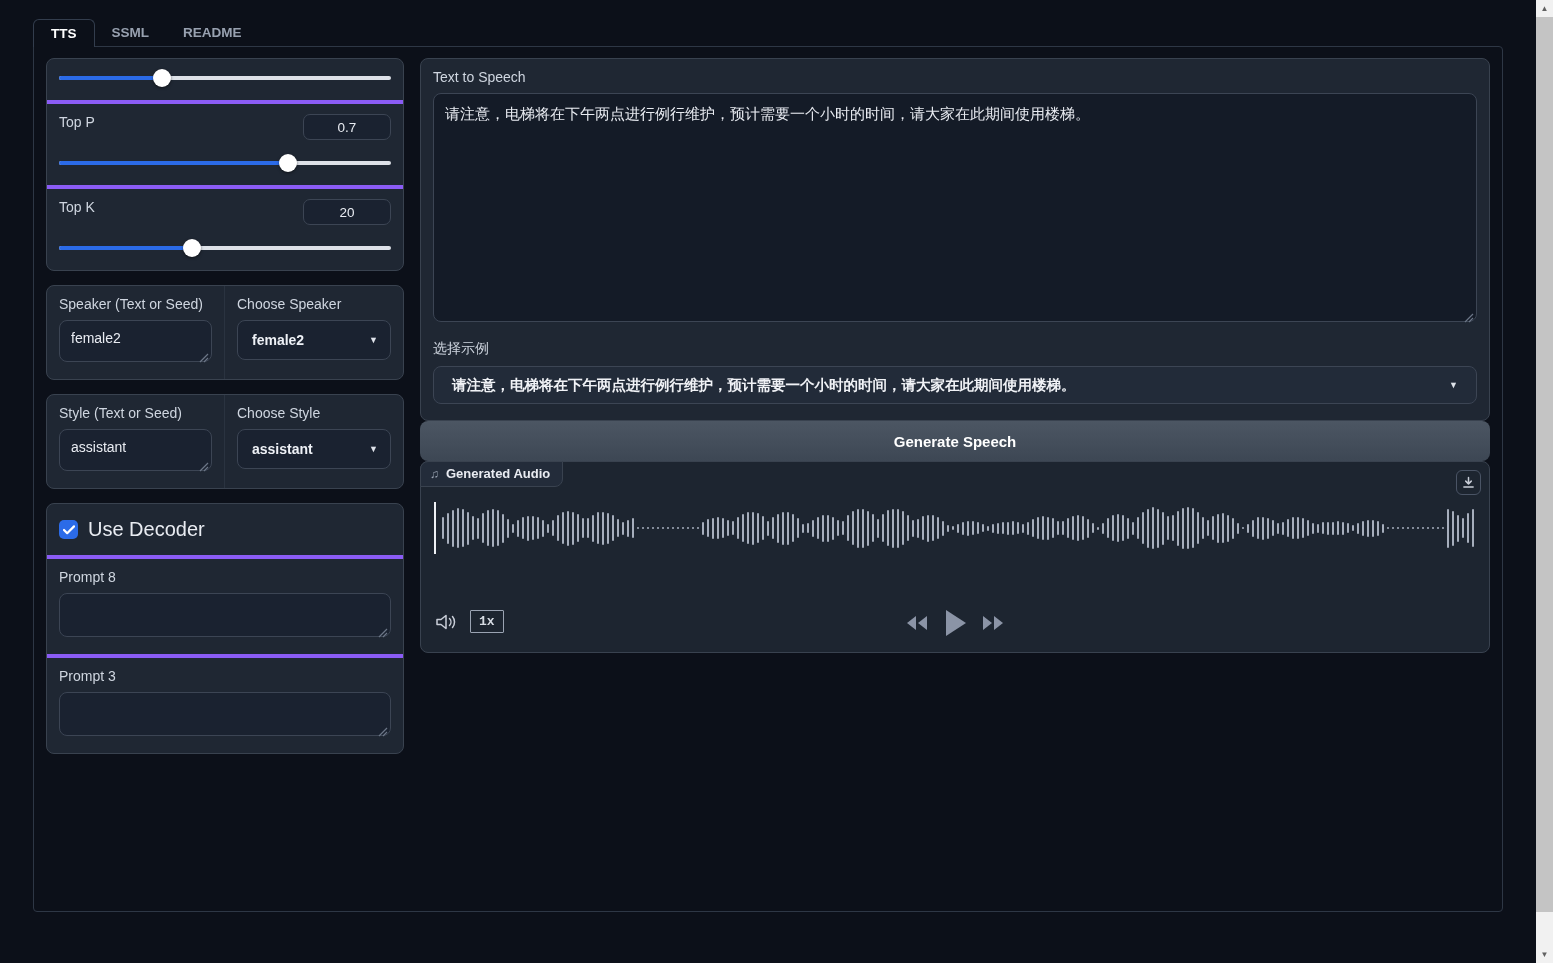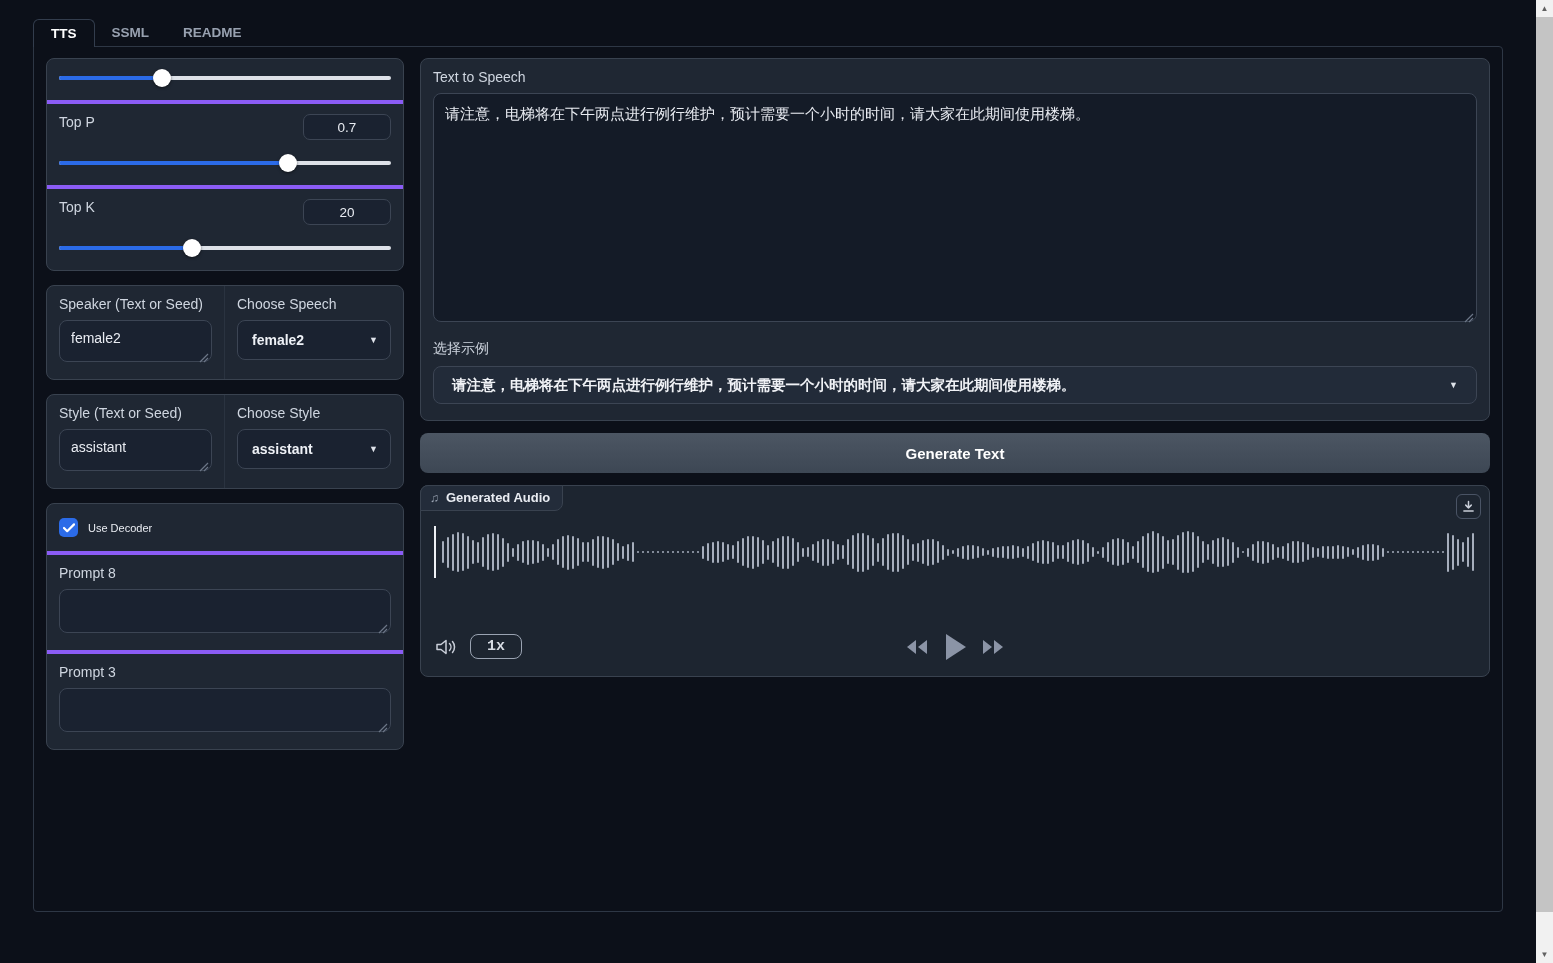--- a/index.html
+++ b/index.html
@@ -27,21 +27,21 @@
   .tabcontent {
     border:1px solid #2e3745;
     border-radius:0 4px 4px 4px;
     padding:11px 12px 8px 12px;
     display:flex; gap:16px;
     min-height:866px;
   }
 
   
   .col-left { width:358px; flex:none; display:flex; flex-direction:column; gap:14px; }
-  .col-right { flex:1; display:flex; flex-direction:column; gap:12px; }
+  .col-right { flex:1; display:flex; flex-direction:column; gap:0; }
   .group { background:#1f2733; border:1px solid #39424f; border-radius:8px; overflow:hidden; }
   .row { padding:10px 12px 13px 12px; }
   .row + .row { border-top:4px solid #8b5cf6; }
   .lbl { font-size:14px; color:#cfd6e0; margin-bottom:8px; display:block; }
 
   
   .srow-head { display:flex; justify-content:space-between; align-items:flex-start; margin-bottom:14px; }
   .numbox {
     width:88px; height:26px; background:#1a2230; border:1px solid #3c4554;
     border-radius:7px; color:#e9ecf2; font-size:13.5px; text-align:center;
@@ -84,21 +84,21 @@
     color:#e9ecf2; font-size:14px; padding:0 12px; outline:none;
     font-family:"Liberation Sans", sans-serif;
   }
 
   
   .checkrow { display:flex; align-items:center; gap:10px; padding:13px 12px; }
   .checkbox {
     width:19px; height:19px; border-radius:5px; background:#2b6be8;
     display:flex; align-items:center; justify-content:center; cursor:pointer; flex:none;
   }
-  .checklabel { font-size:11px; color:#e9ecf2; }
+  .checklabel { font-size:20px; color:#e9ecf2; }
 
   
   .tts-group { padding:10px 12px 16px 12px; }
   .tts-text { height:229px; background:#141b27; font-size:15px; line-height:1.5; }
   .example-dd {
     height:38px; background:#222b39; border:1px solid #3c4554; border-radius:8px;
     display:flex; align-items:center; justify-content:space-between; padding:0 18px; cursor:pointer;
   }
   .example-dd .dval { font-size:14.5px; font-weight:700; color:#f0f2f6; }
 
@@ -125,22 +125,22 @@
     display:flex; align-items:center; justify-content:center; cursor:pointer;
   }
   .wave-area { position:absolute; left:13px; right:13px; top:38px; height:56px; }
   .wavebars { display:flex; align-items:center; gap:3px; height:100%; overflow:hidden; padding-left:8px; }
   .wbar { width:2px; flex:none; background:#a6aebc; border-radius:1px; }
   .wave-cursor { position:absolute; left:0; top:2px; height:52px; width:2px; background:#eef1f5; }
   .timesrow { position:absolute; left:13px; right:13px; top:100px; display:flex; justify-content:space-between; font-size:13px; color:#c9ced8; }
   .controlsrow { position:absolute; left:13px; right:13px; bottom:12px; height:34px; }
   .vol-speed { position:absolute; left:0; top:4px; display:flex; align-items:center; gap:12px; }
   .speed-btn {
-    border:1.5px solid #9aa3b2; border-radius:8px; background:transparent; color:#d6dbe3;
-    font-size:15px; font-weight:700; padding:3px 16px; cursor:pointer;
+    border:1.5px solid #9aa3b2; border-radius:1px; background:transparent; color:#d6dbe3;
+    font-size:13px; font-weight:700; padding:3px 8px; cursor:pointer;
     font-family:"Liberation Mono", monospace;
   }
   .transport { position:absolute; left:50%; top:0; transform:translateX(-50%); display:flex; align-items:center; gap:14px; height:34px; }
   .ticon { cursor:pointer; display:flex; align-items:center; }
 
   
   .scrollbar { position:absolute; right:0; top:0; width:17px; height:963px; background:#f1f1f1; }
   .sb-arrow { height:17px; display:flex; align-items:center; justify-content:center; font-size:8px; color:#606060; cursor:pointer; }
   .sb-thumb { position:absolute; left:0; top:17px; width:17px; height:895px; background:#c4c4c4; cursor:pointer; }
   .sb-arrow.bottom { position:absolute; bottom:0; width:17px; }
@@ -196,21 +196,21 @@
         <div>
           <span class="lbl">Speaker (Text or Seed)</span>
           <div class="ta-wrap">
             <textarea class="ta-sm" style="">female2</textarea>
             <svg class="resizer" width="10" height="10">
                 <path d="M9 1L1 9M9 5L5 9" stroke="#6b7687" stroke-width="1.2"></path>
               </svg>
           </div>
         </div>
         <div>
-          <span class="lbl">Choose Speech</span>
+          <span class="lbl">Choose Speaker</span>
           <div class="dropdown">
             <span class="dval">female2</span>
             <span class="caret">▼</span>
           </div>
         </div>
       </div>
 
       <div class="group duo">
         <div>
           <span class="lbl">Style (Text or Seed)</span>
@@ -270,21 +270,21 @@
               <path d="M9 1L1 9M9 5L5 9" stroke="#6b7687" stroke-width="1.2"></path>
             </svg>
         </div>
         <span class="lbl" style="margin-top:14px">选择示例</span>
         <div class="example-dd">
           <span class="dval">请注意，电梯将在下午两点进行例行维护，预计需要一个小时的时间，请大家在此期间使用楼梯。</span>
           <span class="caret">▼</span>
         </div>
       </div>
 
-      <button class="gen-btn">Generate Text</button>
+      <button class="gen-btn">Generate Speech</button>
 
       <div class="audio-panel">
         <div class="audio-tag">
           <span class="note">♫</span>
           <span class="tlabel">Generated Audio</span>
         </div>
         <button class="dl-btn">
           <svg width="13" height="13" viewBox="0 0 14 14">
             <path d="M7 1.5v7M4 5.5L7 8.5l3-3" stroke="#c9ced8" stroke-width="1.6" fill="none" stroke-linecap="round" stroke-linejoin="round"></path>
             <path d="M2 11.8h10" stroke="#c9ced8" stroke-width="1.6" stroke-linecap="round"></path>

